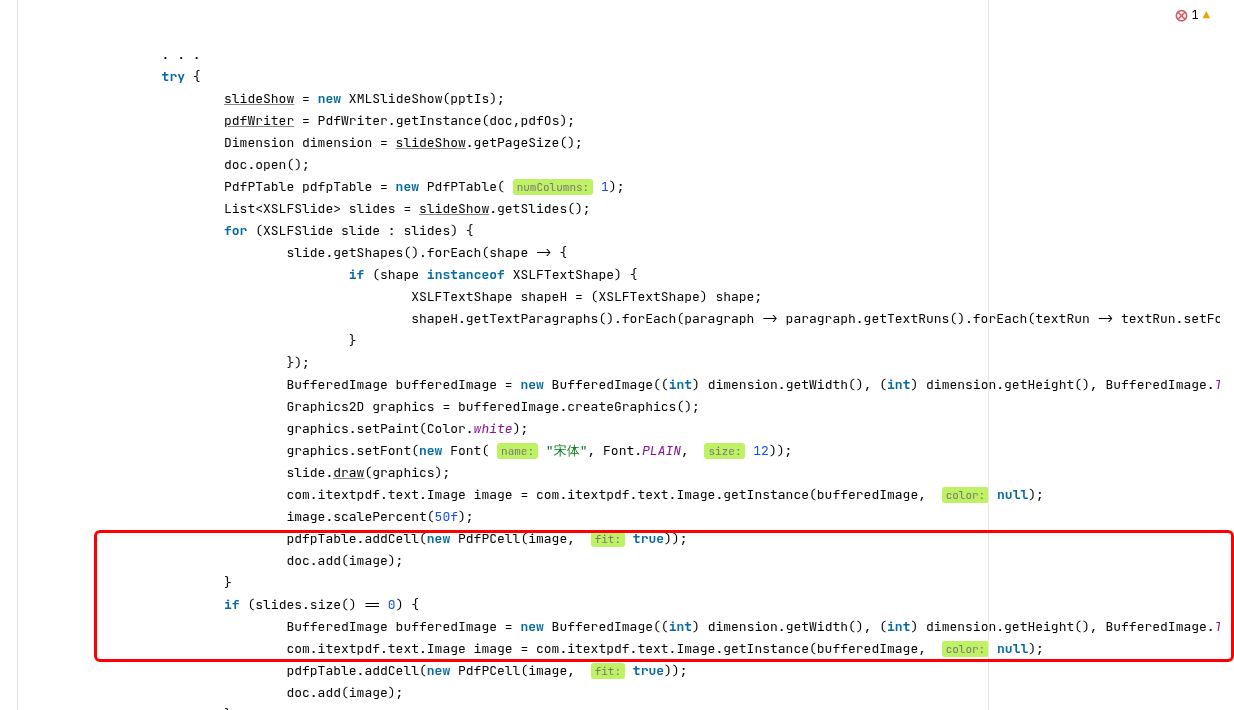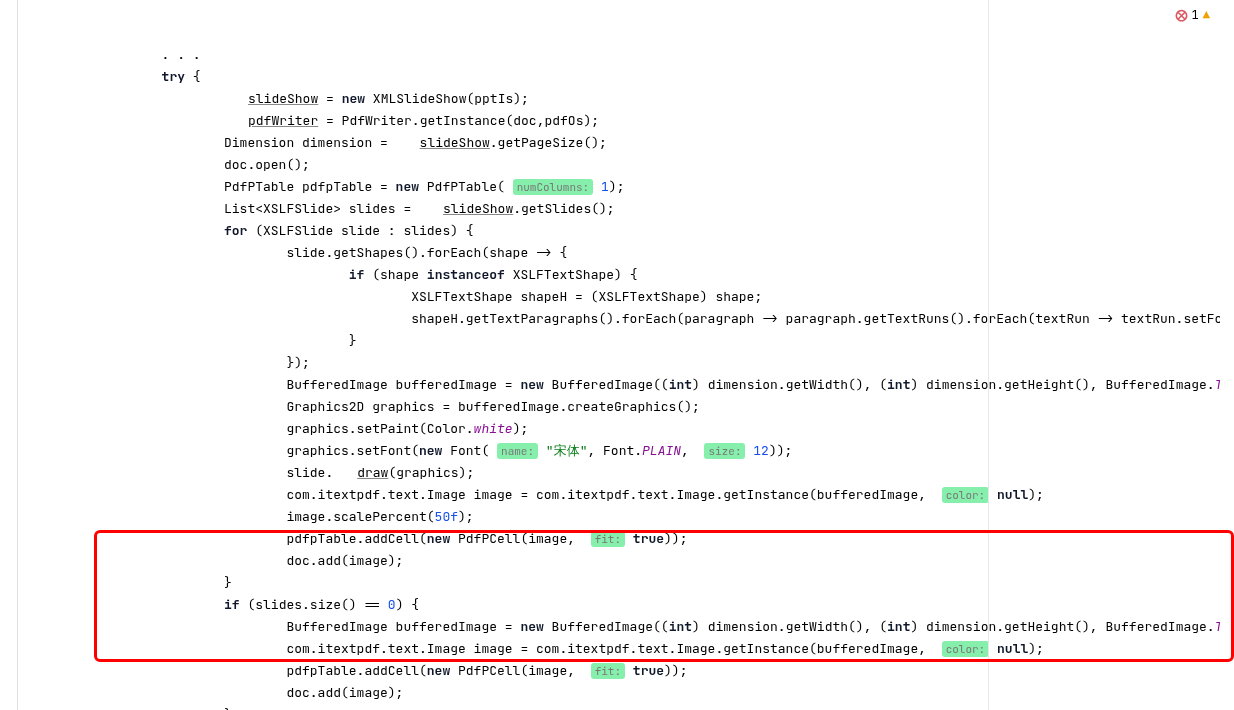--- a/index.html
+++ b/index.html
@@ -25,33 +25,33 @@
     .code-area {
       flex: 1;
       padding: 0 12px 0 0;
       position: relative;
       white-space: pre;
     }
     .code-line {
       min-height: 22px;
       padding-left: 50px;
     }
-    .kw { color: #0f172a; font-weight: bold; }
+    .kw { color: #0369a1; font-weight: bold; }
     .string { color: #067d17; }
     .number { color: #1750eb; }
     .field { color: #871094; font-style: italic; }
     .param-hint {
-      background: #86efac;
+      background: #bef264;
       color: #787878;
       font-size: 11px;
       padding: 1px 4px;
       border-radius: 3px;
       font-style: normal;
     }
-    .underline { text-decoration: underline; text-decoration-color: #888; margin-left: 24px; }
+    .underline { text-decoration: underline; text-decoration-color: #888; }
     .italic { }
     .red-box {
       position: absolute;
       border: 3px solid #ff0000;
       border-radius: 6px;
       pointer-events: none;
       z-index: 5;
     }
     .right-sidebar {
       position: absolute;

